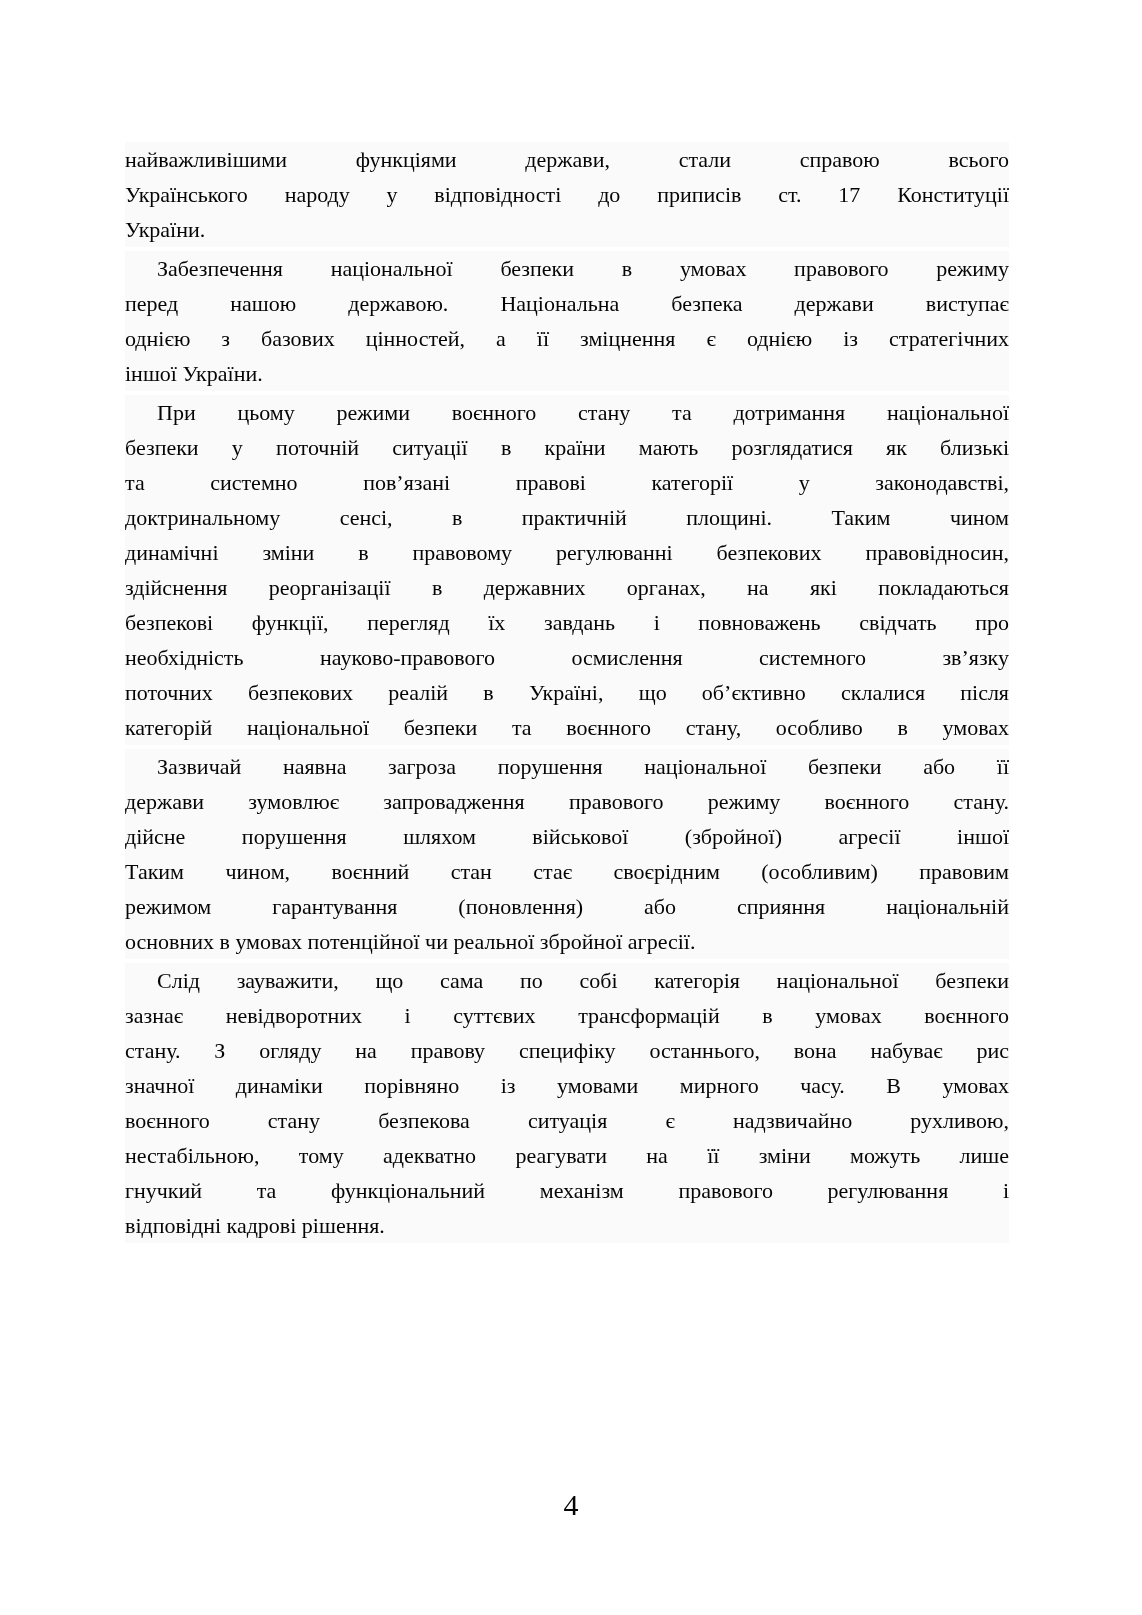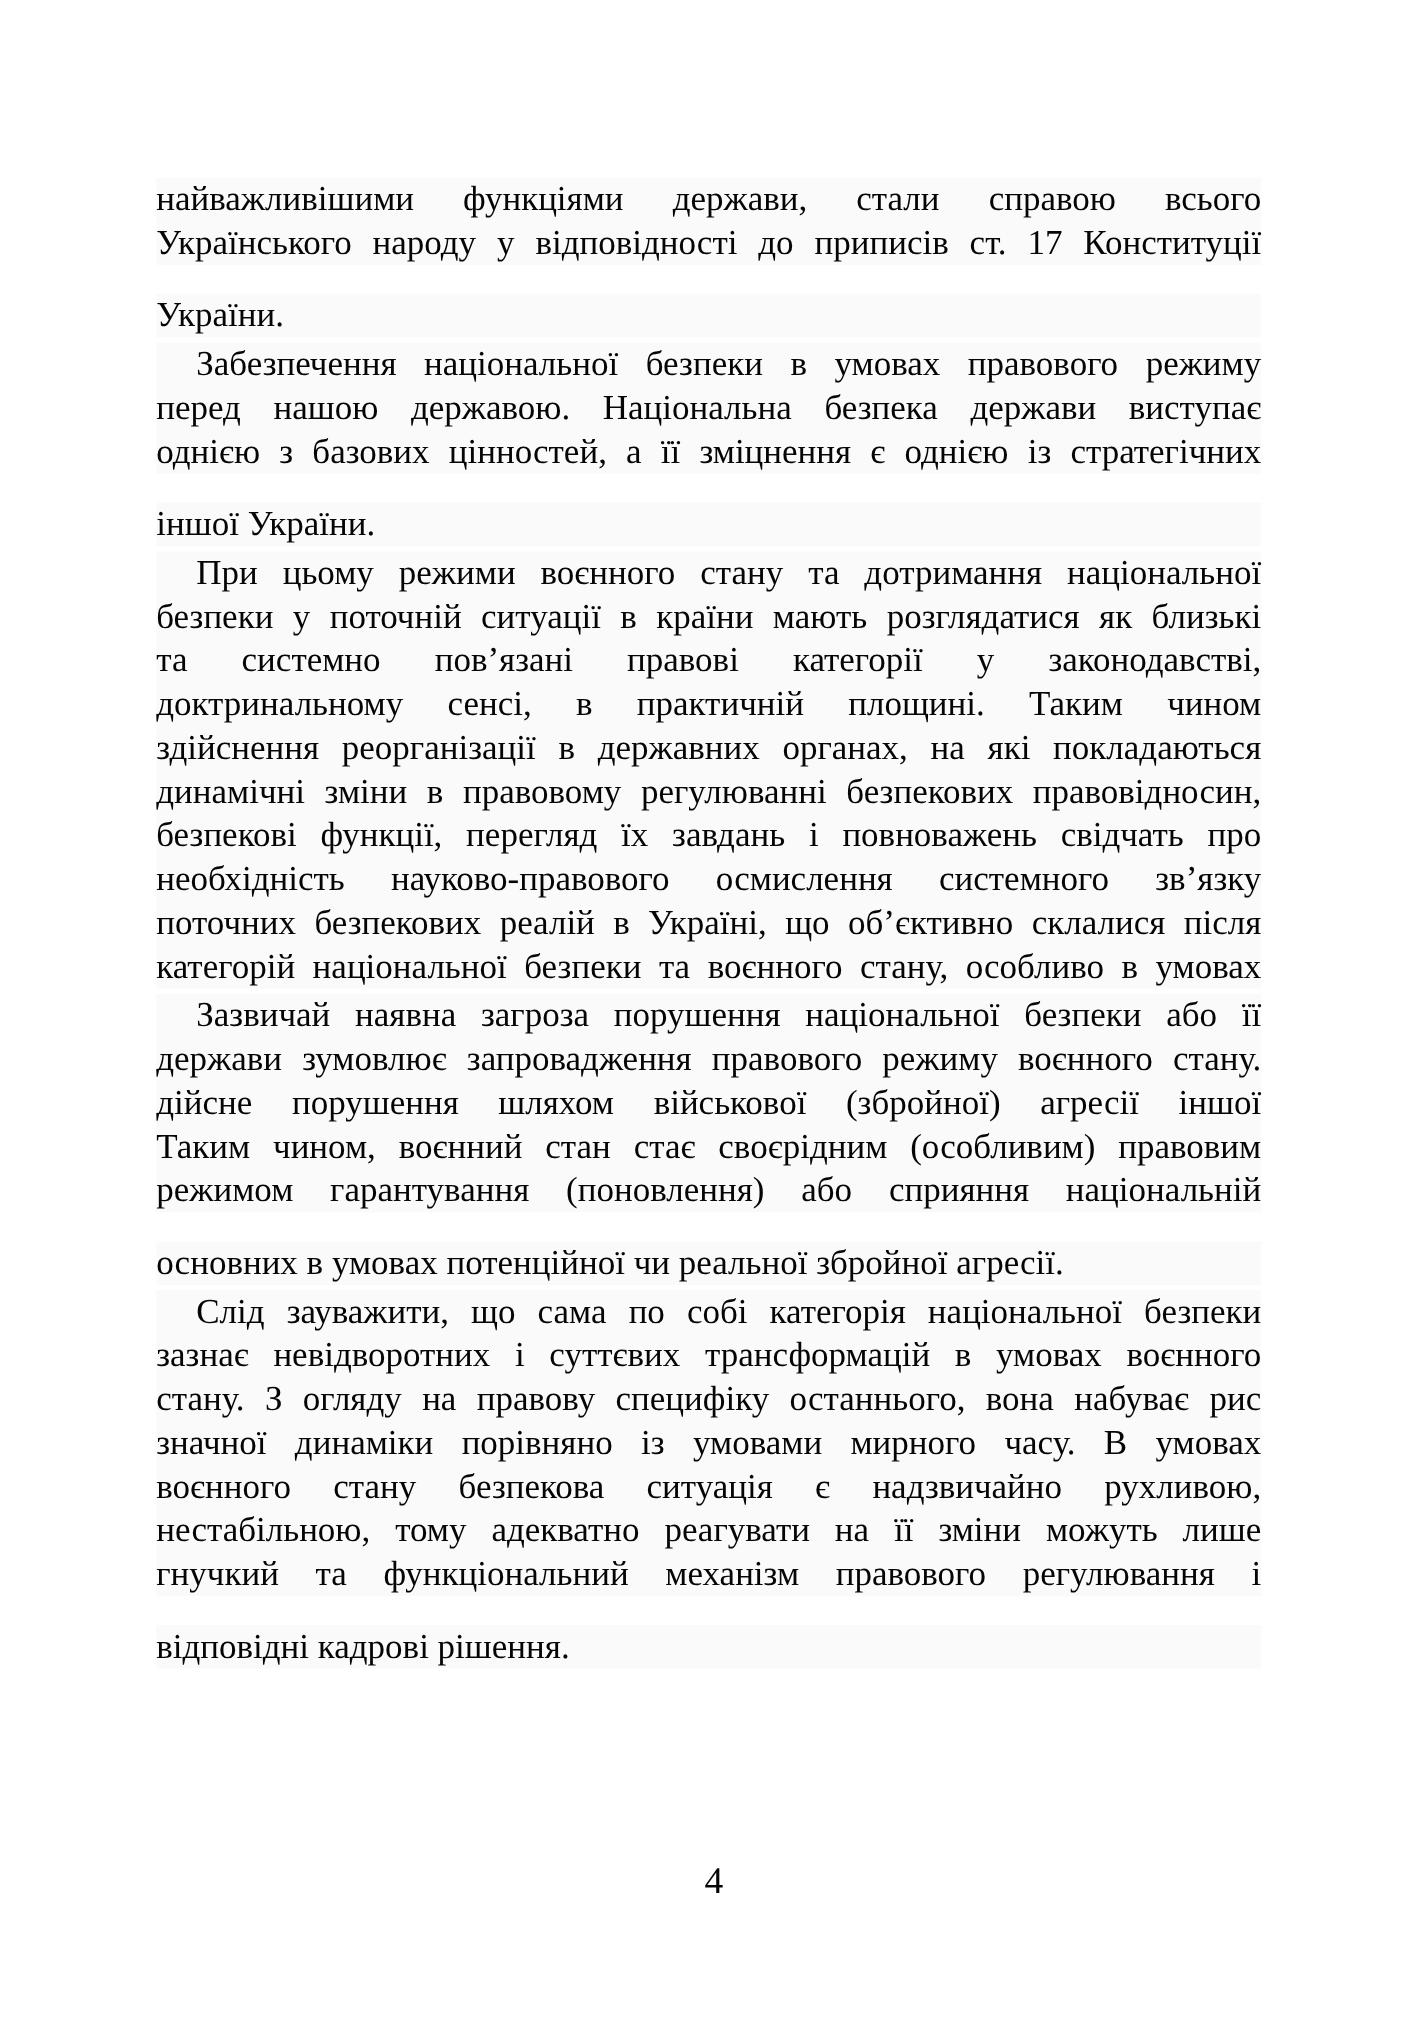--- a/index.html
+++ b/index.html
@@ -23,30 +23,29 @@
     width: 884px;
   }
   .paragraph {
     margin: 0;
     padding: 0;
   }
   .paragraph + .paragraph {
     margin-top: 4px;
   }
   .line {
-    font-size: 28px;
+    font-size: 22px;
     line-height: 35px;
     text-align: justify;
     text-align-last: justify;
     white-space: normal;
     background: rgba(0, 0, 0, 0.018); 
   }
   .line.last {
     text-align-last: left;
-    margin-top: 23px;
   }
   .line.indent {
     text-indent: 32px;
   }
   .page-number {
     position: absolute;
     top: 1487px;
     left: 0;
     width: 100%;
     text-align: center;
@@ -68,22 +67,22 @@
         <div class="line indent">Забезпечення національної безпеки в умовах правового режиму</div>
         <div class="line">перед нашою державою. Національна безпека держави виступає</div>
         <div class="line">однією з базових цінностей, а її зміцнення є однією із стратегічних</div>
         <div class="line last">іншої України.</div>
       </div>
       <div class="paragraph">
         <div class="line indent">При цьому режими воєнного стану та дотримання національної</div>
         <div class="line">безпеки у поточній ситуації в країни мають розглядатися як близькі</div>
         <div class="line">та системно пов’язані правові категорії у законодавстві,</div>
         <div class="line">доктринальному сенсі, в практичній площині. Таким чином</div>
+        <div class="line">динамічні зміни в правовому регулюванні безпекових правовідносин,</div>
         <div class="line">здійснення реорганізації в державних органах, на які покладаються</div>
-        <div class="line">динамічні зміни в правовому регулюванні безпекових правовідносин,</div>
         <div class="line">безпекові функції, перегляд їх завдань і повноважень свідчать про</div>
         <div class="line">необхідність науково-правового осмислення системного зв’язку</div>
         <div class="line">поточних безпекових реалій в Україні, що об’єктивно склалися після</div>
         <div class="line">категорій національної безпеки та воєнного стану, особливо в умовах</div>
       </div>
       <div class="paragraph">
         <div class="line indent">Зазвичай наявна загроза порушення національної безпеки або її</div>
         <div class="line">держави зумовлює запровадження правового режиму воєнного стану.</div>
         <div class="line">дійсне порушення шляхом військової (збройної) агресії іншої</div>
         <div class="line">Таким чином, воєнний стан стає своєрідним (особливим) правовим</div>

